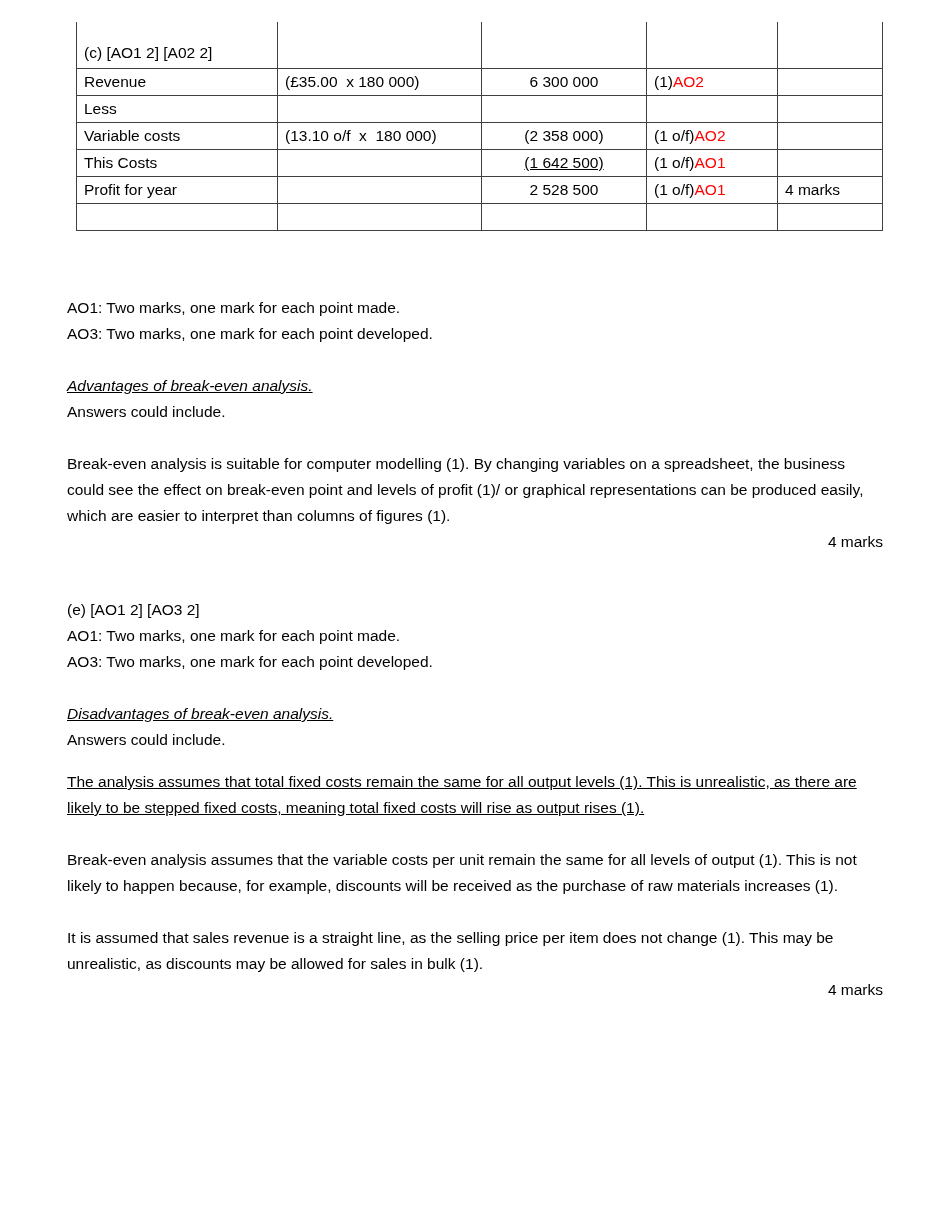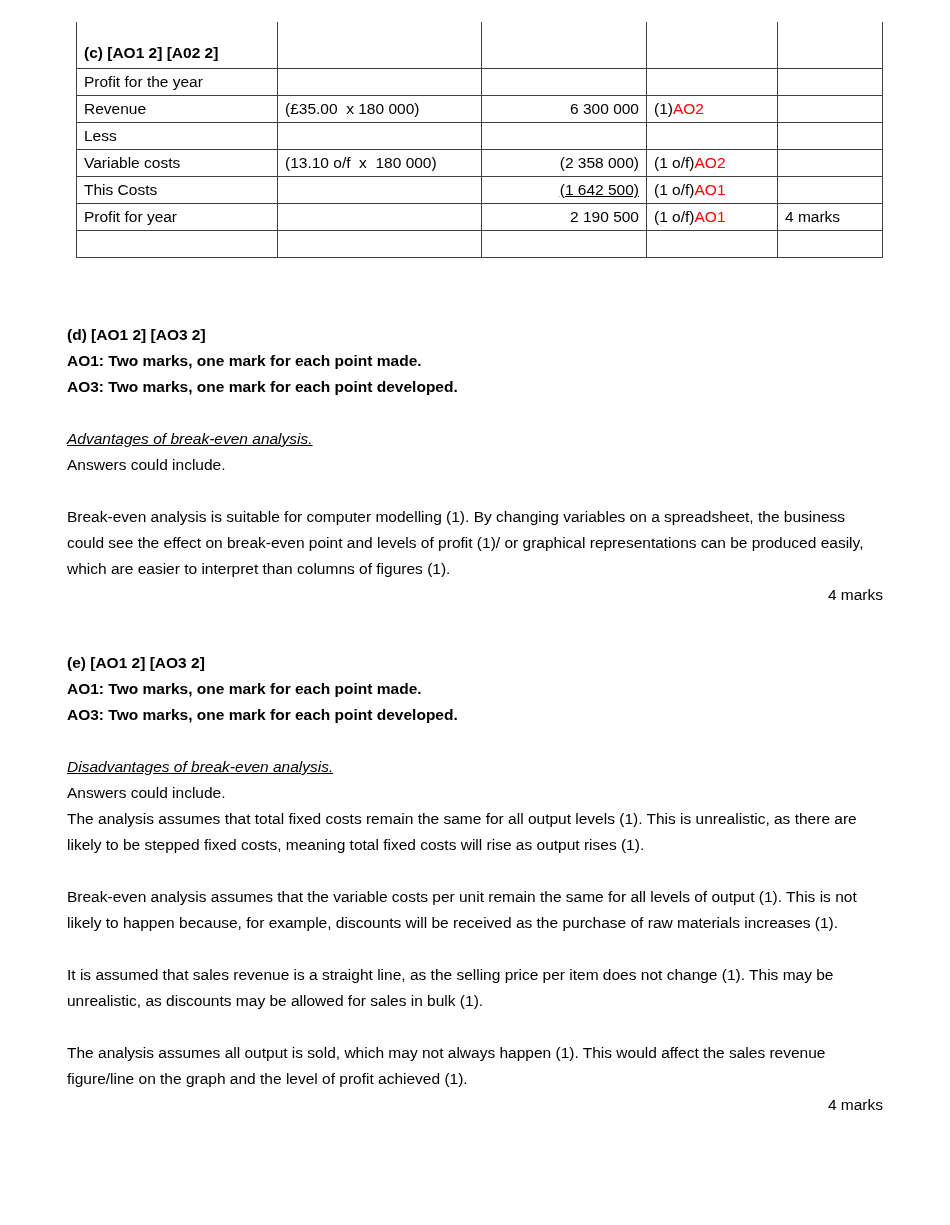--- a/index.html
+++ b/index.html
@@ -15,56 +15,49 @@
   }
   table.calc-table td {
     border:1.5px solid #404040;
     padding:0 7px;
     white-space:pre;
     overflow:hidden;
     height:26px;
     vertical-align:middle;
   }
   table.calc-table tr.toprow td { border-top:none; height:44px; vertical-align:bottom; padding-bottom:2px; }
-  .c-val  { text-align:right; }
-  .bold   { font-weight:700; }
+  .c-val  { text-align:center; }
+  .bold   { font-weight:400; }
   .u      { text-decoration:underline; }
   .red    { color:var(--annotation-red, #f00); }
   
   .section { margin-left:67px; width:816px; }
   .section-d { margin-top:64px; }
   .section-e { margin-top:42px; }
   .subhead { margin-top:26px; text-decoration:underline;font-style:italic; }
   p.para { margin:26px 0 0 0; }
-  p.para.tight { margin-top:0; }
+  p.para.tight { margin-top:16px;text-decoration:underline; }
   .marks-line { text-align:right; }
 </style>
 </head>
 <body>
 
 <div class="page">
 
   <table class="calc-table">
     <colgroup>
       <col style="width:201px">
         <col style="width:204px">
         <col style="width:165px">
         <col style="width:131px">
         <col style="width:105px">
     </colgroup>
     <tbody>
       <tr class="toprow">
         <td class="bold">(c) [AO1 2] [A02 2]</td>
-        <td></td>
-        <td class="c-val"></td>
-        <td><span></span><span class="red"></span></td>
-        <td></td>
-      </tr>
-      <tr>
-        <td>Profit for the year</td>
         <td></td>
         <td class="c-val"></td>
         <td><span></span><span class="red"></span></td>
         <td></td>
       </tr>
       <tr>
         <td>Revenue</td>
         <td>(£35.00  x 180 000)</td>
         <td class="c-val">6 300 000</td>
         <td><span>(1)</span><span class="red">AO2</span></td>
@@ -87,50 +80,48 @@
       <tr>
         <td>This Costs</td>
         <td></td>
         <td class="c-val"><span class="u">(1 642 500)</span></td>
         <td><span>(1 o/f)</span><span class="red">AO1</span></td>
         <td></td>
       </tr>
       <tr>
         <td>Profit for year</td>
         <td></td>
-        <td class="c-val">2 190 500</td>
+        <td class="c-val">2 528 500</td>
         <td><span>(1 o/f)</span><span class="red">AO1</span></td>
         <td>4 marks</td>
       </tr>
       <tr>
         <td></td>
         <td></td>
         <td class="c-val"></td>
         <td><span></span><span class="red"></span></td>
         <td></td>
       </tr>
     </tbody>
   </table>
 
   <div class="section section-d">
-    <div class="bold">(d) [AO1 2] [AO3 2]</div>
     <div class="bold">AO1: Two marks, one mark for each point made.</div>
     <div class="bold">AO3: Two marks, one mark for each point developed.</div>
     <div class="subhead">Advantages of break-even analysis.</div>
     <div>Answers could include.</div>
     <p class="para">Break-even analysis is suitable for computer modelling (1). By changing variables on a spreadsheet, the business could see the effect on break-even point and levels of profit (1)/ or graphical representations can be produced easily, which are easier to interpret than columns of figures (1).</p>
     <div class="marks-line">4 marks</div>
   </div>
 
   <div class="section section-e">
     <div class="bold">(e) [AO1 2] [AO3 2]</div>
     <div class="bold">AO1: Two marks, one mark for each point made.</div>
     <div class="bold">AO3: Two marks, one mark for each point developed.</div>
     <div class="subhead">Disadvantages of break-even analysis.</div>
     <div>Answers could include.</div>
     <p class="para tight">The analysis assumes that total fixed costs remain the same for all output levels (1). This is unrealistic, as there are likely to be stepped fixed costs, meaning total fixed costs will rise as output rises (1).</p>
     <p class="para">Break-even analysis assumes that the variable costs per unit remain the same for all levels of output (1). This is not likely to happen because, for example, discounts will be received as the purchase of raw materials increases (1).</p>
     <p class="para">It is assumed that sales revenue is a straight line, as the selling price per item does not change (1). This may be unrealistic, as discounts may be allowed for sales in bulk (1).</p>
-    <p class="para">The analysis assumes all output is sold, which may not always happen (1). This would affect the sales revenue figure/line on the graph and the level of profit achieved (1).</p>
     <div class="marks-line">4 marks</div>
   </div>
 
 </div>
 
 </body></html>

